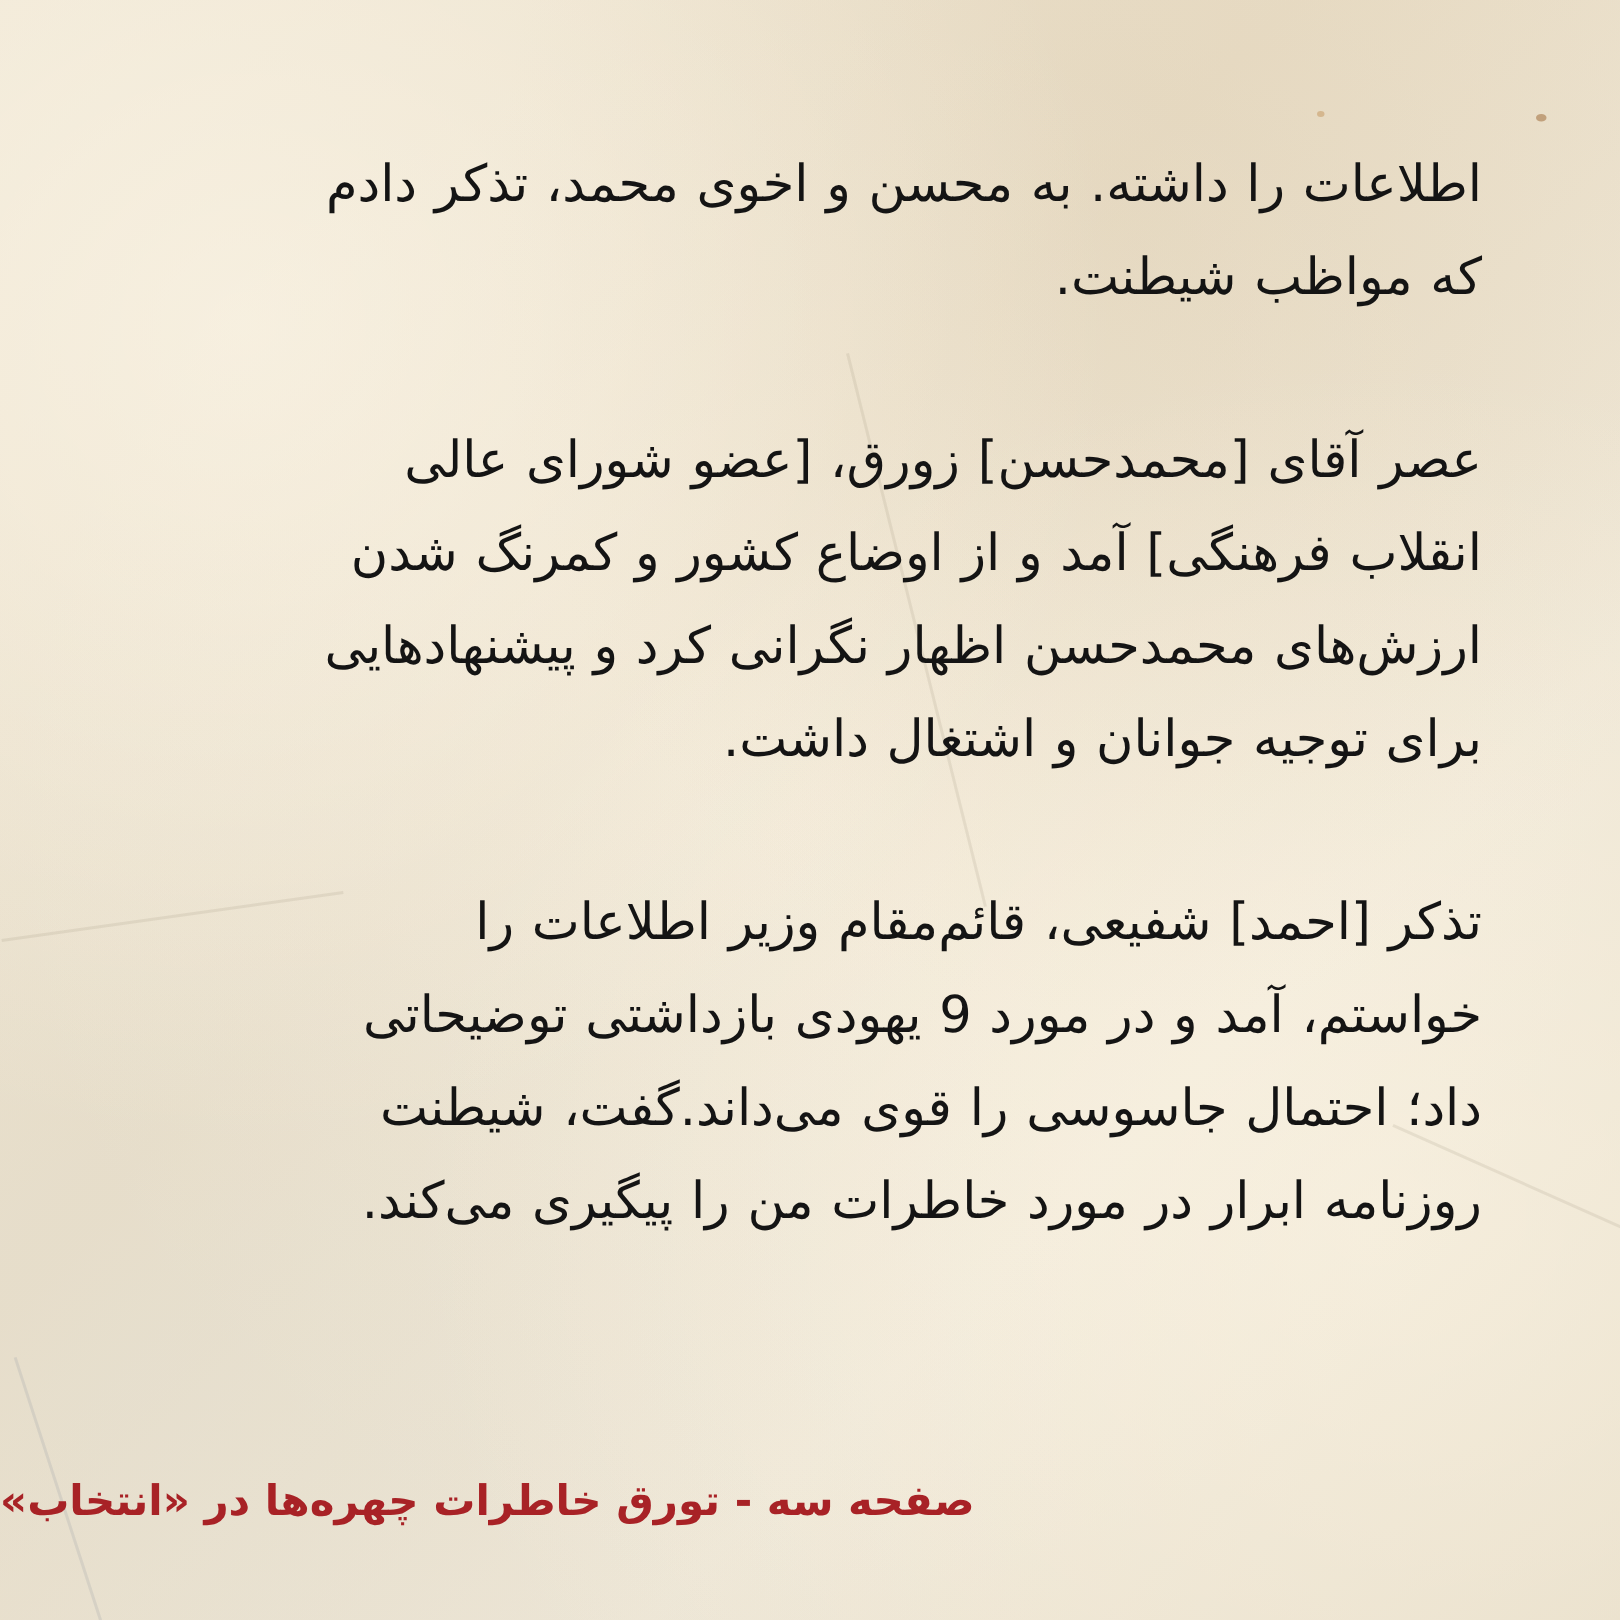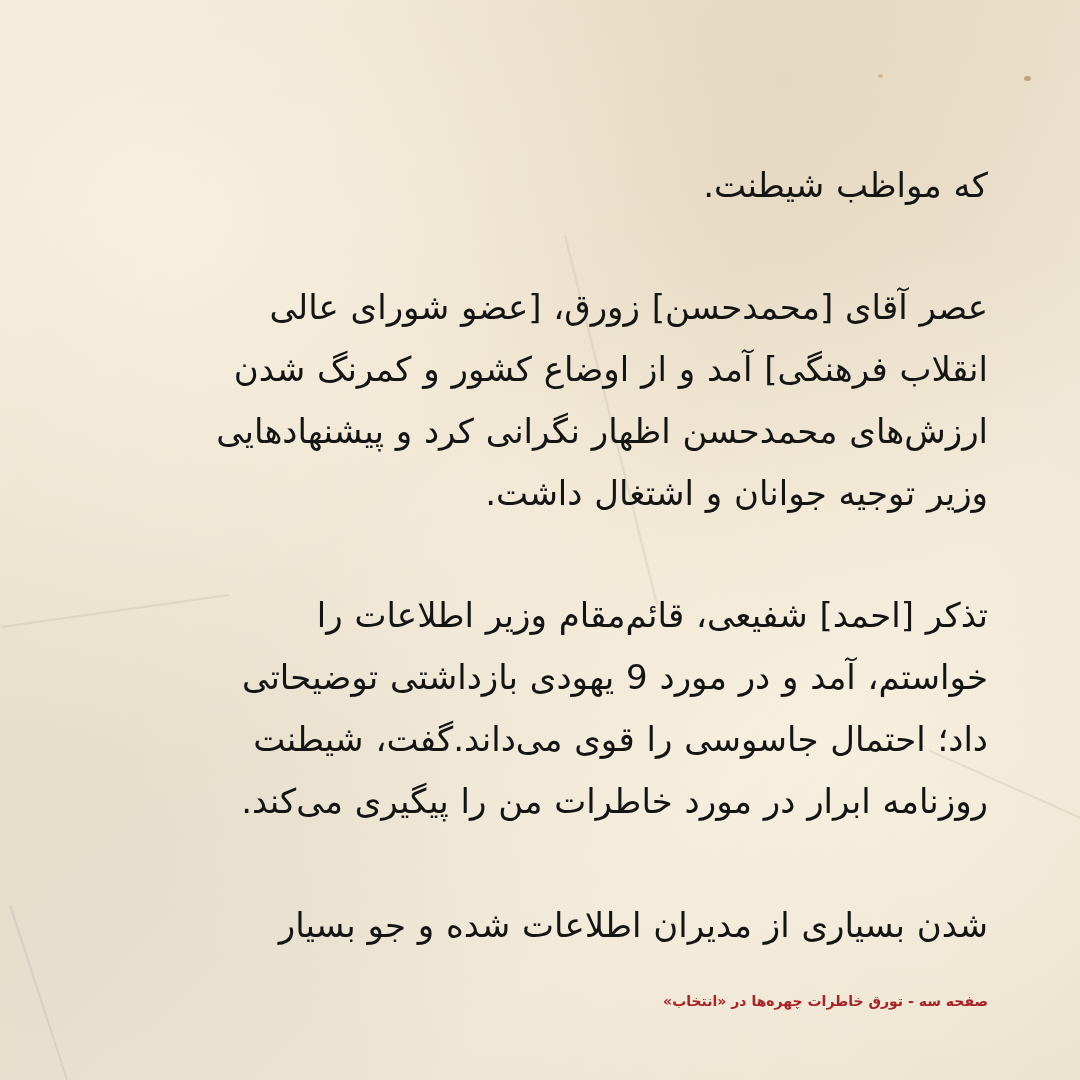--- a/index.html
+++ b/index.html
@@ -58,52 +58,51 @@
       word-spacing: 1px;
     }
     .para + .para {
       margin-top: 60px;
     }
     .footer {
       position: absolute;
       left: 0;
       width: 988px;
       top: 984px;
-      text-align: right;
+      text-align: left;
       direction: rtl;
-      font-size: 14px;
+      font-size: 28px;
       line-height: 34px;
       font-weight: 700;
       color: #a82226;
     }
   </style>
 </head>
 <body>
 
 <div class="crease crease-1"></div>
 <div class="crease crease-2"></div>
 <div class="crease crease-3"></div>
 <div class="crease crease-4"></div>
 <div class="speck speck-1"></div>
 <div class="speck speck-2"></div>
 
 <main class="page">
   <p class="para">
-    <br>
+    <span>اطلاعات را داشته. به محسن و اخوی محمد، تذکر دادم</span><br>
     <span>که مواظب شیطنت.</span>
   </p>
   <p class="para">
     <span>عصر آقای [محمدحسن] زورق، [عضو شورای عالی</span><br>
     <span>انقلاب فرهنگی] آمد و از اوضاع کشور و کمرنگ شدن</span><br>
     <span>ارزش‌های محمدحسن اظهار نگرانی کرد و پیشنهادهایی</span><br>
-    <span>وزیر توجیه جوانان و اشتغال داشت.</span>
+    <span>برای توجیه جوانان و اشتغال داشت.</span>
   </p>
   <p class="para">
     <span>تذکر [احمد] شفیعی، قائم‌مقام وزیر اطلاعات را</span><br>
     <span>خواستم، آمد و در مورد 9 یهودی بازداشتی توضیحاتی</span><br>
     <span>داد؛ احتمال جاسوسی را قوی می‌داند.گفت، شیطنت</span><br>
     <span>روزنامه ابرار در مورد خاطرات من را پیگیری می‌کند.</span><br>
     <br>
-    <span>شدن بسیاری از مدیران اطلاعات شده و جو بسیار</span>
   </p>
 </main>
 
 <div class="footer">صفحه سه - تورق خاطرات چهره‌ها در «انتخاب»</div>
 
 </body></html>

